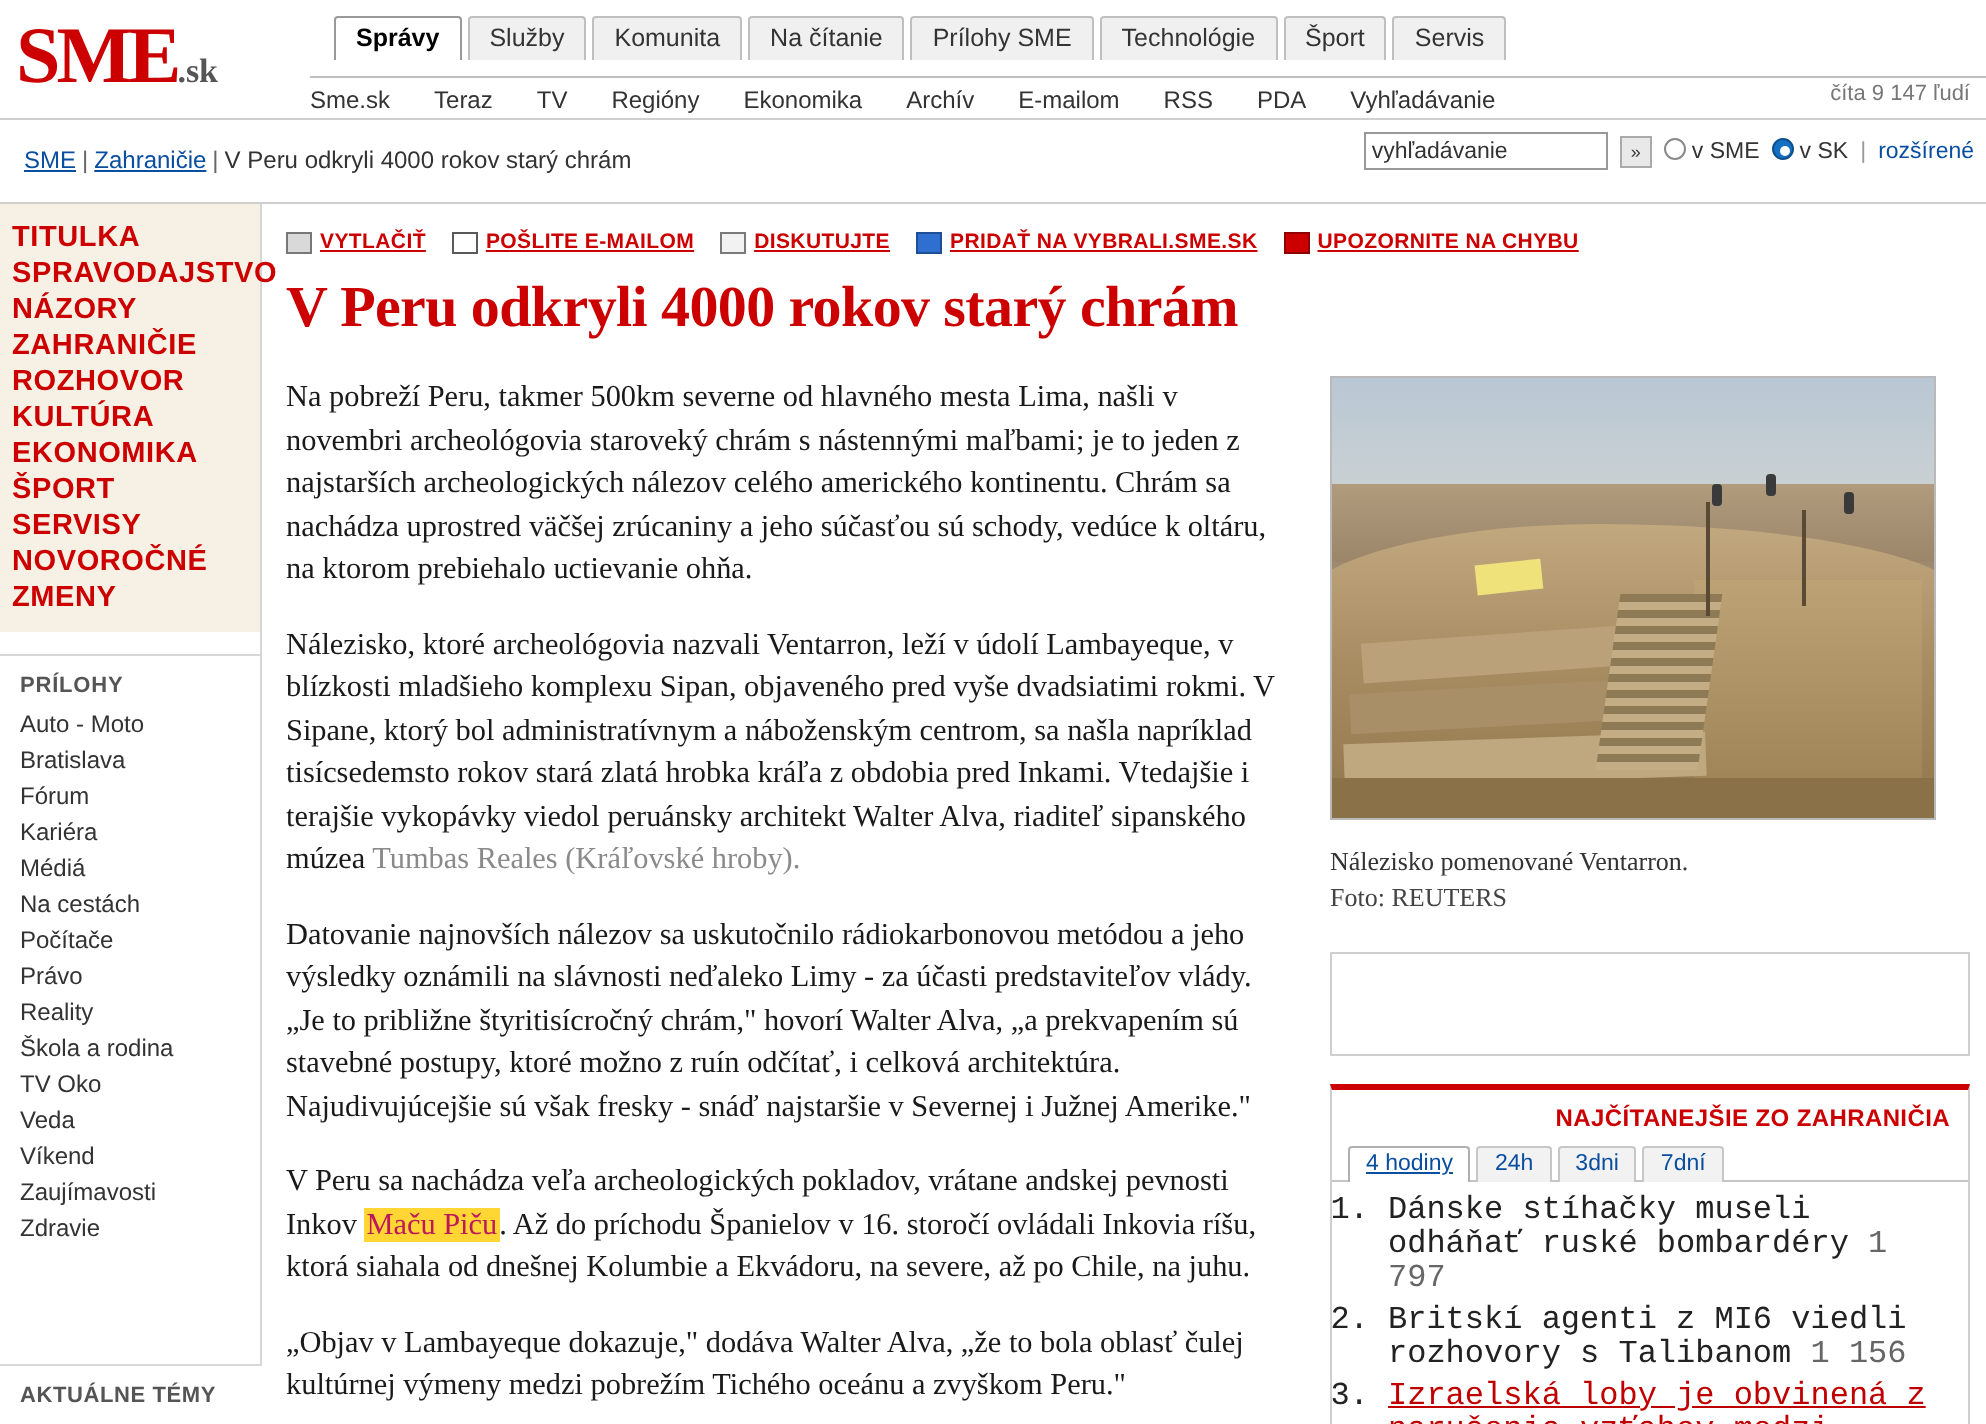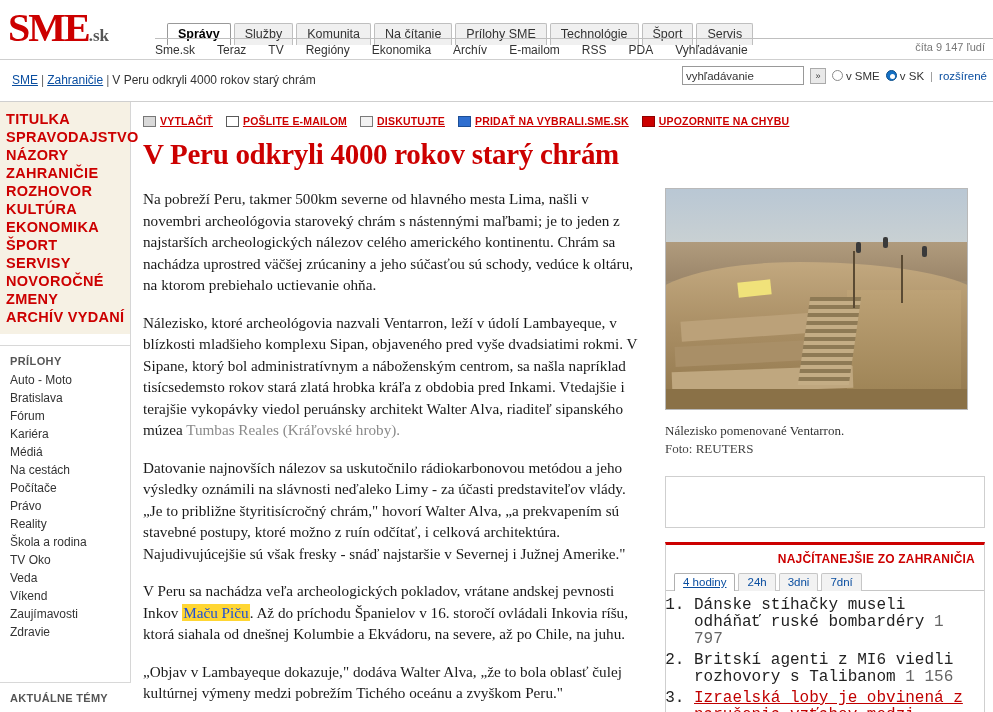--- a/index.html
+++ b/index.html
@@ -36,21 +36,21 @@
   }
   .logo .sk {
     color: #555;
     font-size: 17px;
     letter-spacing: 0;
     vertical-align: baseline;
   }
 
   .tabs {
     position: absolute;
-    left: 155px; top: 23px;
+    left: 155px; top: 8px;
     display: flex;
     gap: 3px;
     padding-left: 12px;
   }
   .tab {
     border: 1px solid #bfbfbf;
     border-bottom: none;
     background: #f0f0f0;
     padding: 3px 10px 4px 10px;
     font-size: 12.5px;
@@ -255,21 +255,21 @@
     width: 505px;
   }
   .article p {
     margin: 0 0 16px 0;
     font-family: "Liberation Serif", serif;
     font-size: 15.2px;
     line-height: 21.5px;
     color: #1a1a1a;
   }
   .article a.inl {
-    color: #1d4ed8;
+    color: #be185d;
     text-decoration: none;
     background: #ffd633;
     padding: 0 1px;
   }
   .article .grey { color: #8a8a8a; }
 
   
   .rightcol {
     position: absolute;
     left: 534px; top: 86px;
@@ -477,21 +477,20 @@
         <div class="it">SPRAVODAJSTVO</div>
         <div class="it">NÁZORY</div>
         <div class="it sel">ZAHRANIČIE</div>
         <div class="it">ROZHOVOR</div>
         <div class="it">KULTÚRA</div>
         <div class="it">EKONOMIKA</div>
         <div class="it">ŠPORT</div>
         <div class="it">SERVISY</div>
         <div class="it">NOVOROČNÉ</div>
         <div class="it">ZMENY</div>
-        <div class="it">ARCHÍV VYDANÍ</div>
       </div>
 
       <div class="sb-sec-title">PRÍLOHY</div>
       <div class="sb-list">
         <div class="it2">Auto - Moto</div>
         <div class="it2">Bratislava</div>
         <div class="it2">Fórum</div>
         <div class="it2">Kariéra</div>
         <div class="it2">Médiá</div>
         <div class="it2">Na cestách</div>

